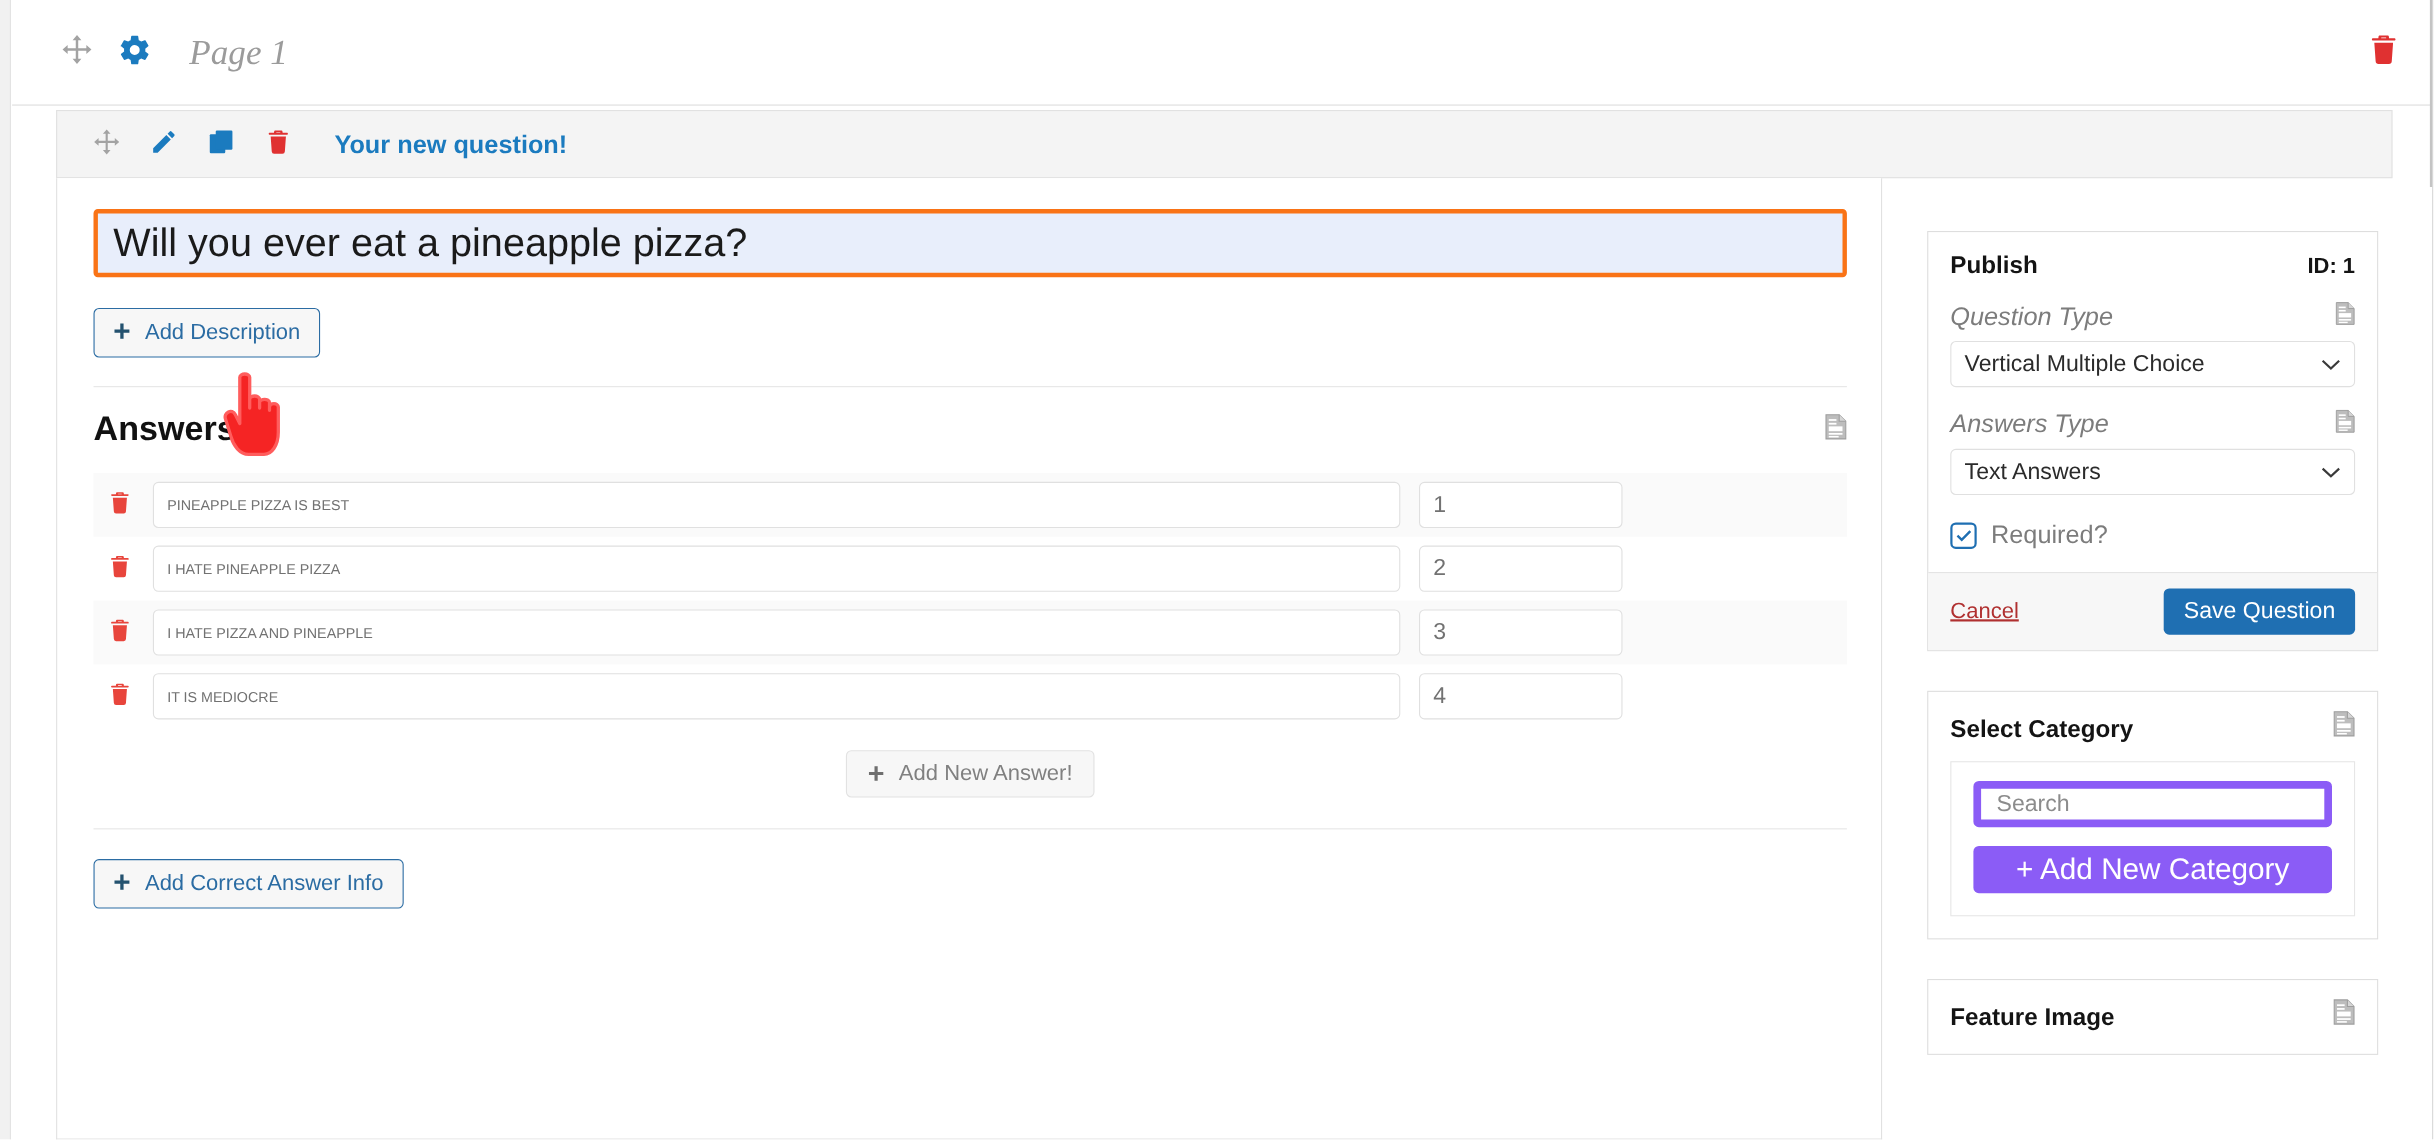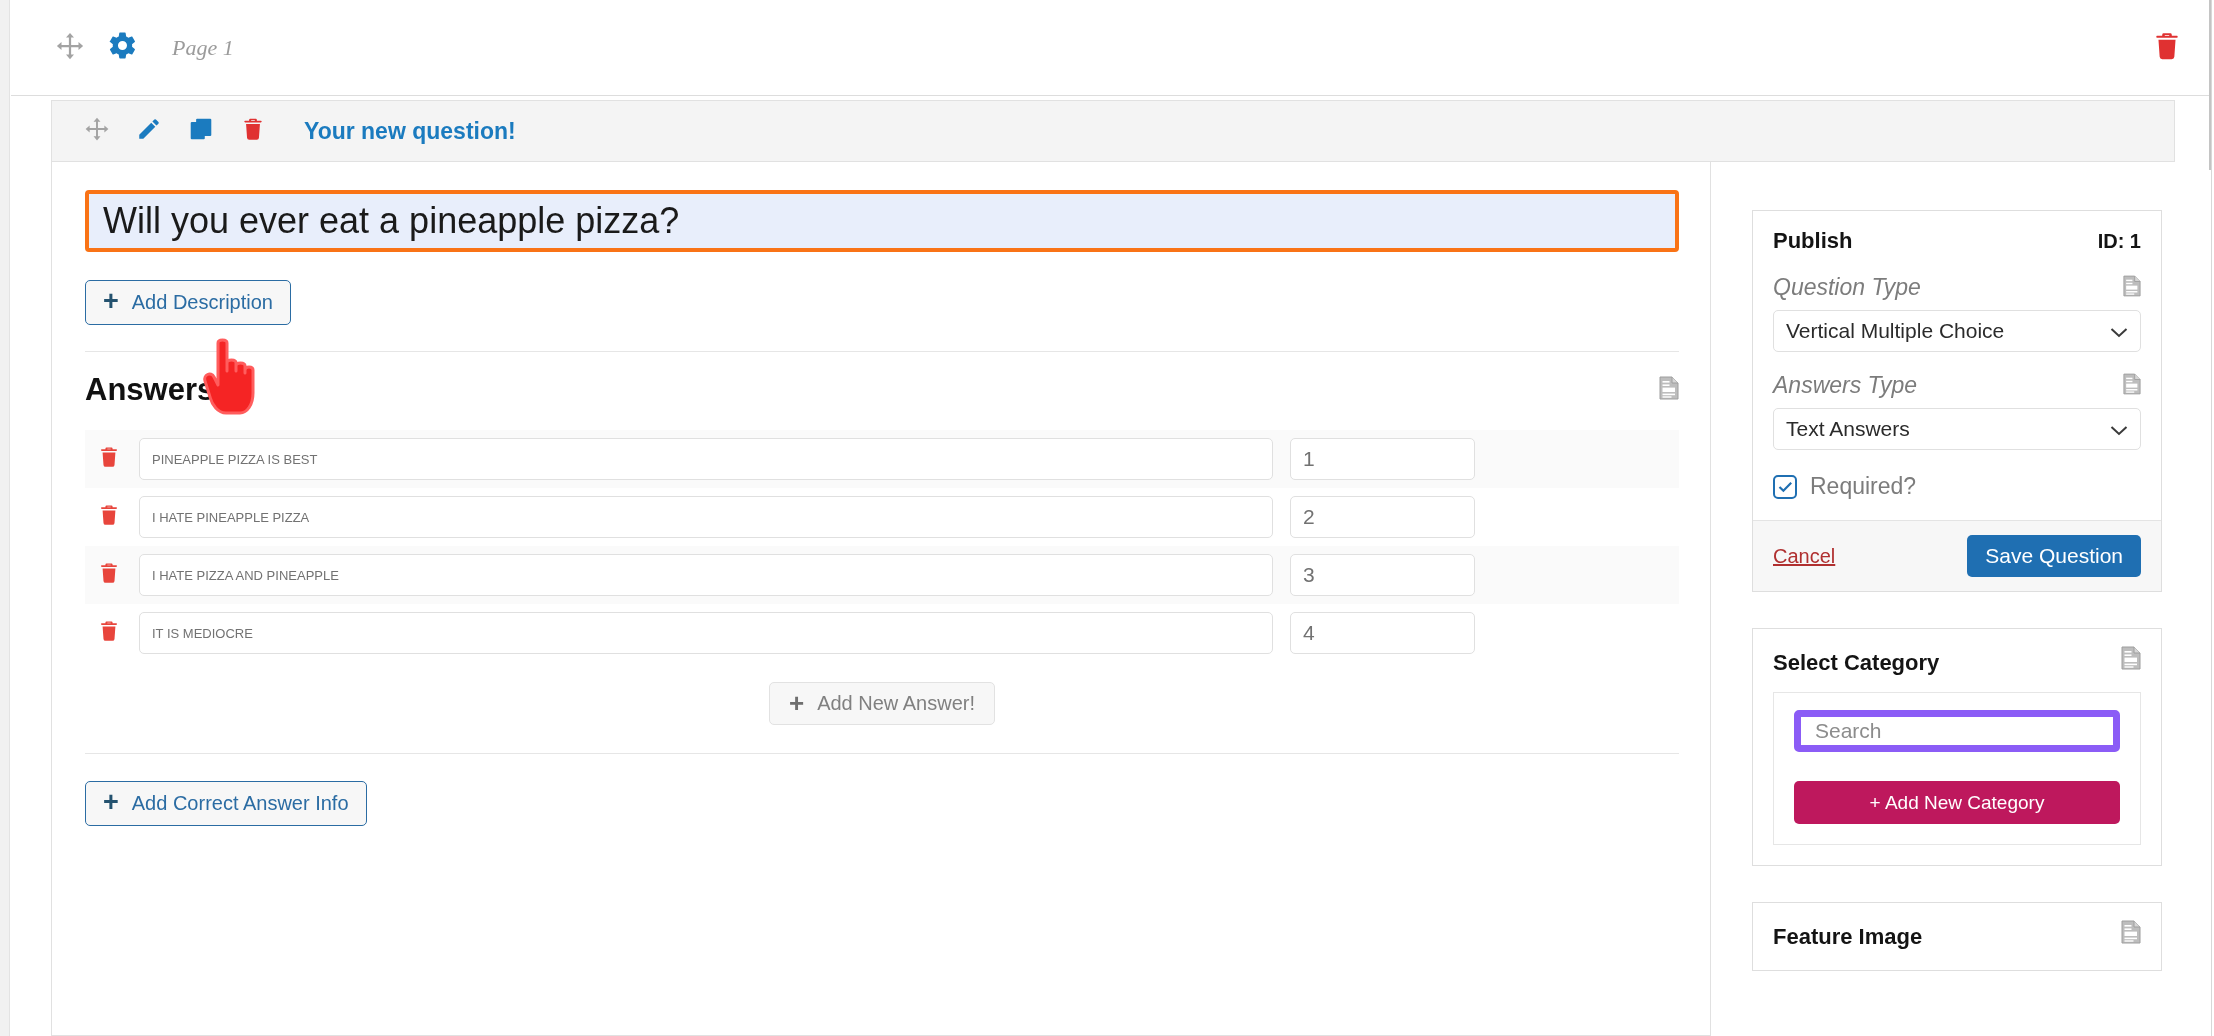--- a/index.html
+++ b/index.html
@@ -48,21 +48,21 @@
     width: 2200px; height: 96px;
     background: #ffffff;
     border-bottom: 1px solid #dddddd;
     display: flex;
     align-items: center;
     padding: 0 28px 0 44px;
   }
   .page-header .icon-move { margin-right: 22px; }
   .page-header .icon-gear { margin-right: 34px; }
   .page-title {
-    font-size: 22px;
+    font-size: 32px;
     font-style: italic;
     color: #9b9b9b;
     font-family: "Liberation Serif", serif;
   }
   .page-header .spacer { flex: 1; }
 
   
   .question-toolbar {
     position: absolute;
     left: 51px; top: 100px;
@@ -337,28 +337,28 @@
     border: 7px solid #8b5cf6;
     border-radius: 5px;
     background: #ffffff;
     display: flex;
     align-items: center;
     padding: 0 14px;
     font-size: 21px;
     color: #8c8c8c;
   }
   .btn-block-primary {
-    margin-top: 29px;
+    margin-top: 17px;
     width: 100%;
     height: 43px;
-    background: #be185d;
+    background: #8b5cf6;
     color: #ffffff;
     border: none;
     border-radius: 5px;
-    font-size: 19px;
+    font-size: 27px;
     cursor: pointer;
     font-family: "Liberation Sans", sans-serif;
   }
 
   
   .cursor-hand {
     position: absolute;
     left: 200px; top: 337px;
     width: 64px; height: 88px;
     pointer-events: none;

